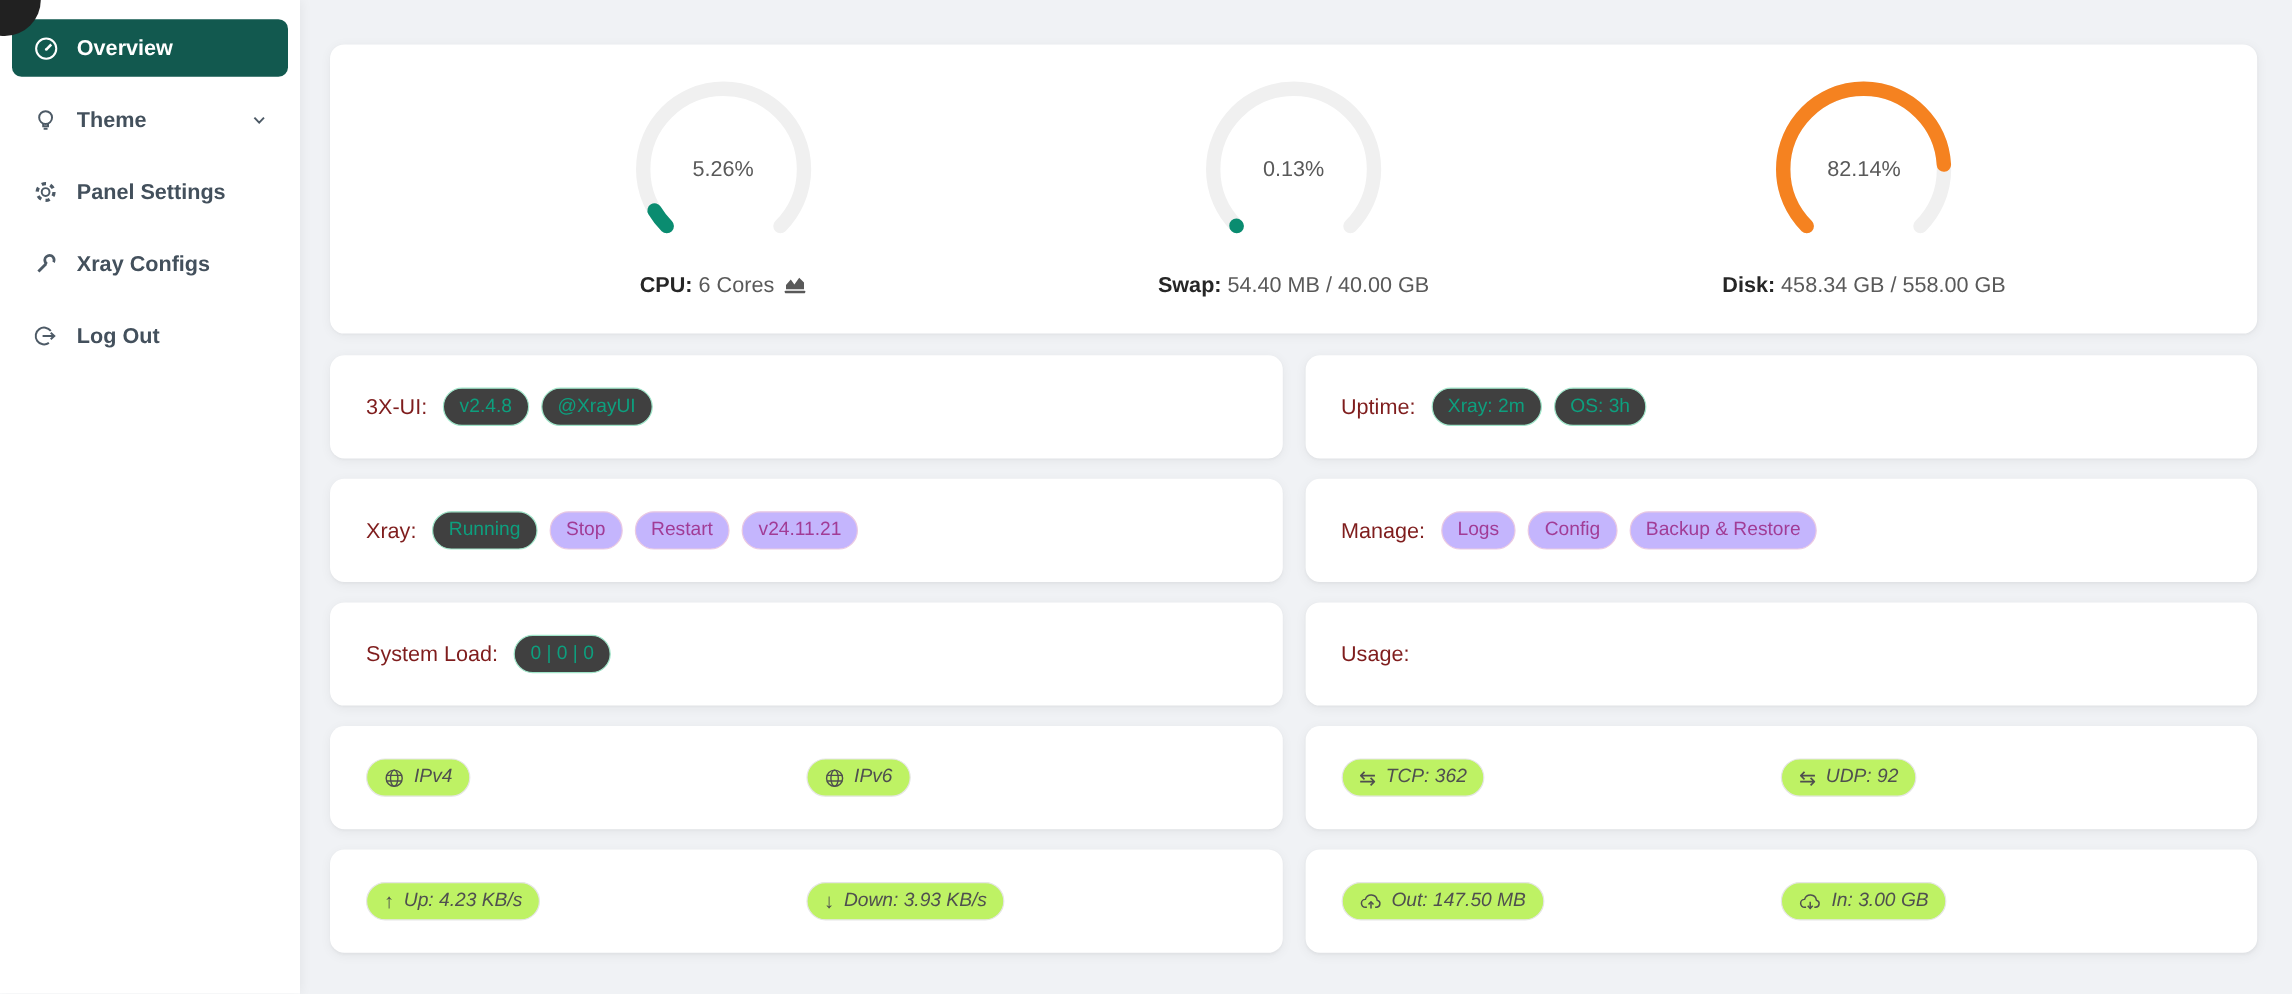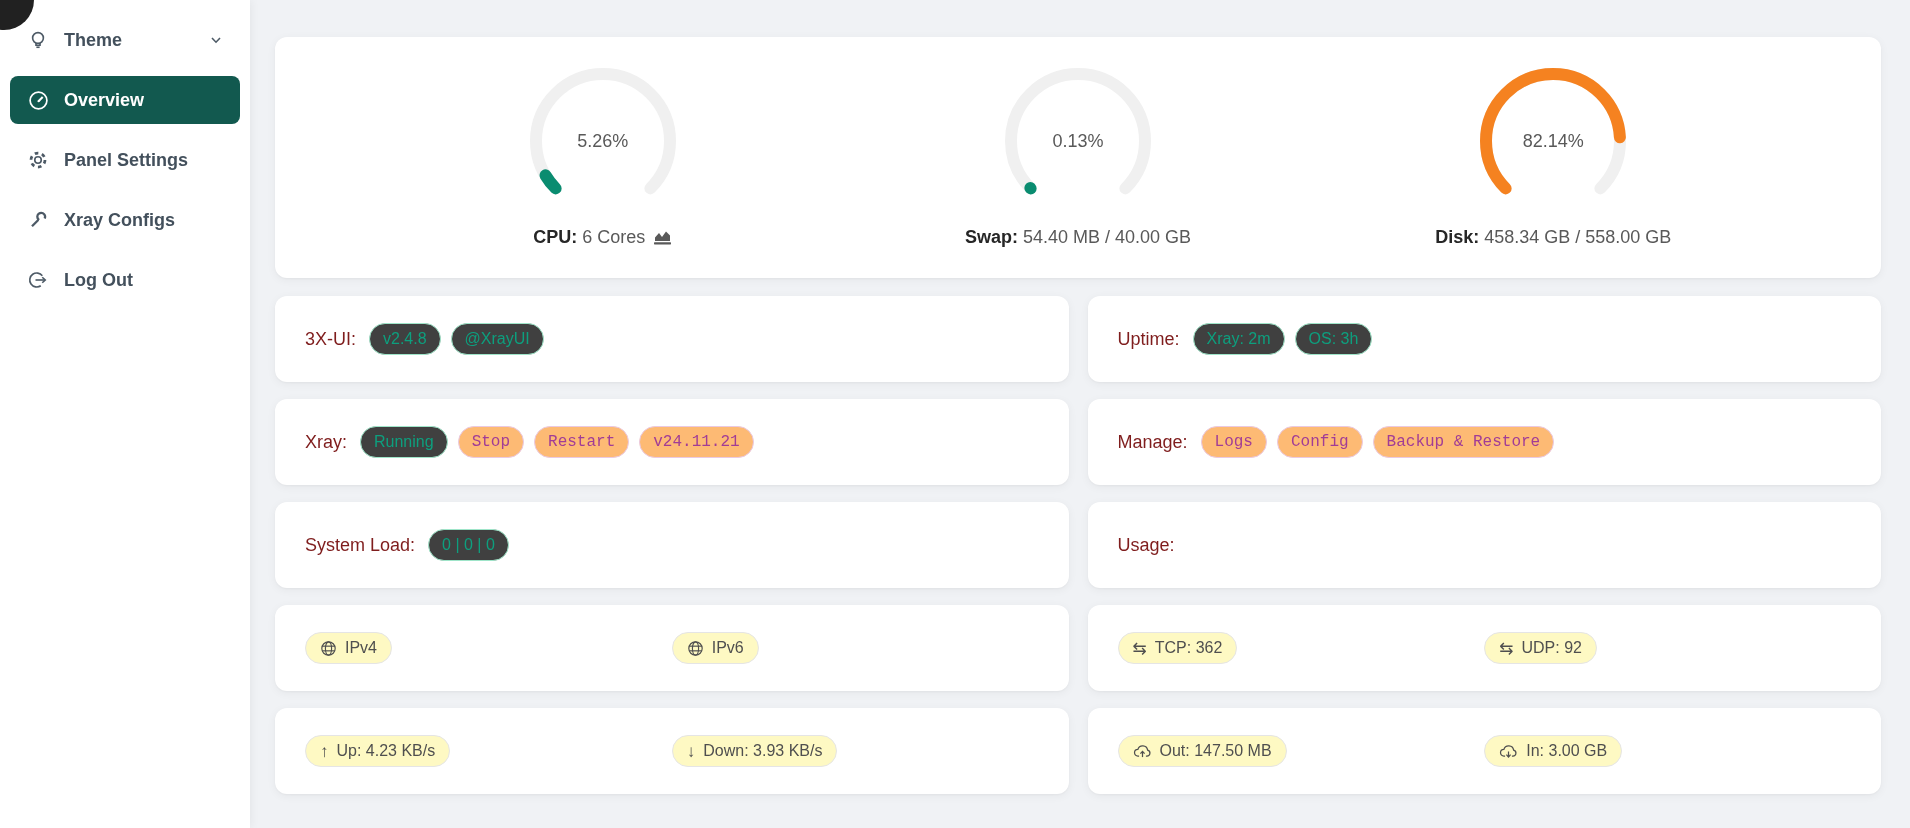--- a/index.html
+++ b/index.html
@@ -54,63 +54,63 @@
     grid-auto-rows:86px;
   }
   .row-card { display:flex; align-items:center; padding:0 30px; }
   .row-label { font-size:18px; font-weight:400; color:#7f1d1d; margin-right:13px; white-space:nowrap; }
   .tags { display:flex; align-items:center; gap:10px; }
   .tag {
     display:inline-flex; align-items:center; border-radius:999px;
     padding:5px 13px; font-size:16px; line-height:1.25; white-space:nowrap;
   }
   .tag.mint { background:#404040; border:1px solid #9fe5c9; color:#0d9f7e; }
-  .tag.pink { background:#fdba74; border:1px solid #eac9e2; color:#a13c96; cursor:pointer;font-family:Liberation Mono, monospace; }
+  .tag.pink { background:#c4b5fd; border:1px solid #eac9e2; color:#a13c96; cursor:pointer; }
   .split { padding:0 30px; }
   .split .half { flex:1; display:flex; align-items:center; }
   .pill {
     display:inline-flex; gap:8px; border-radius:999px;
     padding:6px 14px; font-size:16px; color:#4f4f4f;
-    background:#fef9c3; border:1px solid #e5e5e5; white-space:nowrap;
+    background:#bef264; border:1px solid #e5e5e5; white-space:nowrap;font-style:italic;
   }
   .pill .p-icon { display:flex; align-items:center; color:#4f4f4f; font-size:17px; line-height:1; }
   svg.ic { display:block; }
 </style>
 </head>
 <body>
 
 <aside class="sidebar">
   <div class="corner-blob"></div>
   <nav class="menu">
 
+    <div class="menu-item active">
+      <span class="mi-icon">
+        <svg class="ic" width="21" height="21" viewBox="0 0 16 16" fill="none" stroke="currentColor" stroke-width="1.3">
+          <circle cx="8" cy="8" r="6.4"></circle>
+            <line x1="8" y1="8.6" x2="11.2" y2="5.4" stroke-width="1.6"></line>
+            <circle cx="8" cy="8.6" r="0.8" fill="currentColor" stroke="none"></circle>
+        </svg>
+      </span>
+      <span>Overview</span>
+    </div>
+
     <div class="menu-item">
       <span class="mi-icon">
         <svg class="ic" width="20" height="20" viewBox="0 0 16 16" fill="none" stroke="currentColor" stroke-width="1.3">
           <circle cx="8" cy="6.4" r="4.3"></circle>
             <path d="M6.4 10.4 L6.4 12.2 L9.6 12.2 L9.6 10.4"></path>
             <line x1="6.7" y1="13.8" x2="9.3" y2="13.8"></line>
         </svg>
       </span>
       <span>Theme</span>
       <span class="chevron">
         <svg class="ic" width="14" height="14" viewBox="0 0 14 14" fill="none" stroke="currentColor" stroke-width="1.6">
           <polyline points="3,5 7,9.2 11,5"></polyline>
         </svg>
       </span>
-    </div>
-
-    <div class="menu-item active">
-      <span class="mi-icon">
-        <svg class="ic" width="21" height="21" viewBox="0 0 16 16" fill="none" stroke="currentColor" stroke-width="1.3">
-          <circle cx="8" cy="8" r="6.4"></circle>
-            <line x1="8" y1="8.6" x2="11.2" y2="5.4" stroke-width="1.6"></line>
-            <circle cx="8" cy="8.6" r="0.8" fill="currentColor" stroke="none"></circle>
-        </svg>
-      </span>
-      <span>Overview</span>
     </div>
 
 
     <div class="menu-item">
       <span class="mi-icon">
         <svg class="ic" width="20" height="20" viewBox="0 0 16 16" fill="none" stroke="currentColor">
           <circle cx="8" cy="8" r="2.6" stroke-width="1.3"></circle>
           <circle cx="8" cy="8" r="5.6" stroke-width="2.2" stroke-dasharray="2.9 3.0"></circle>
         </svg>
       </span>

